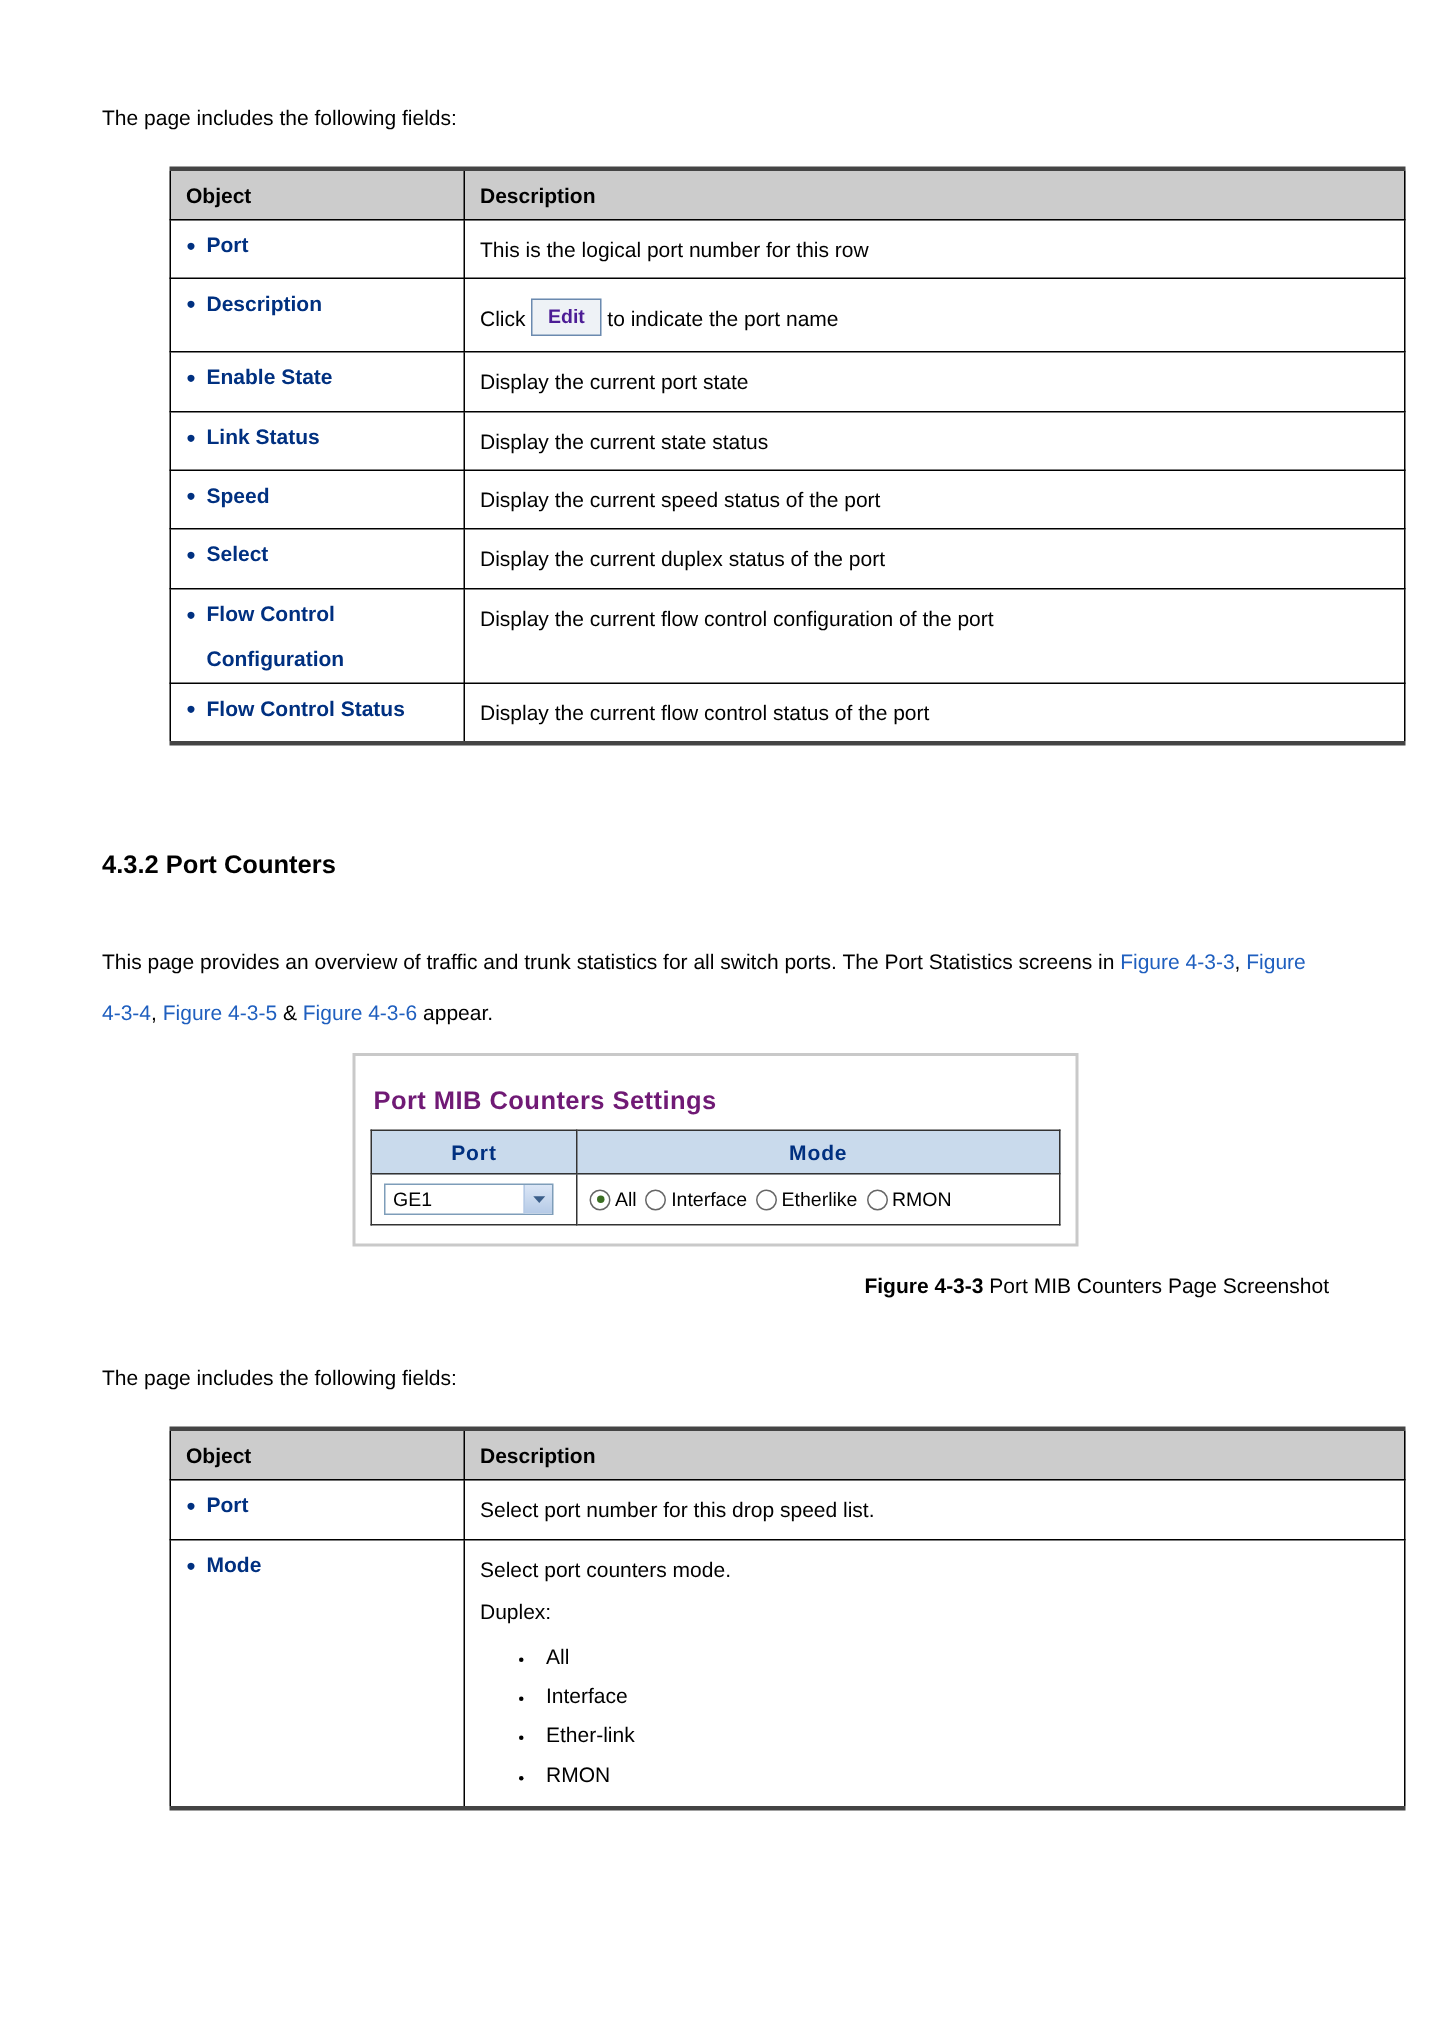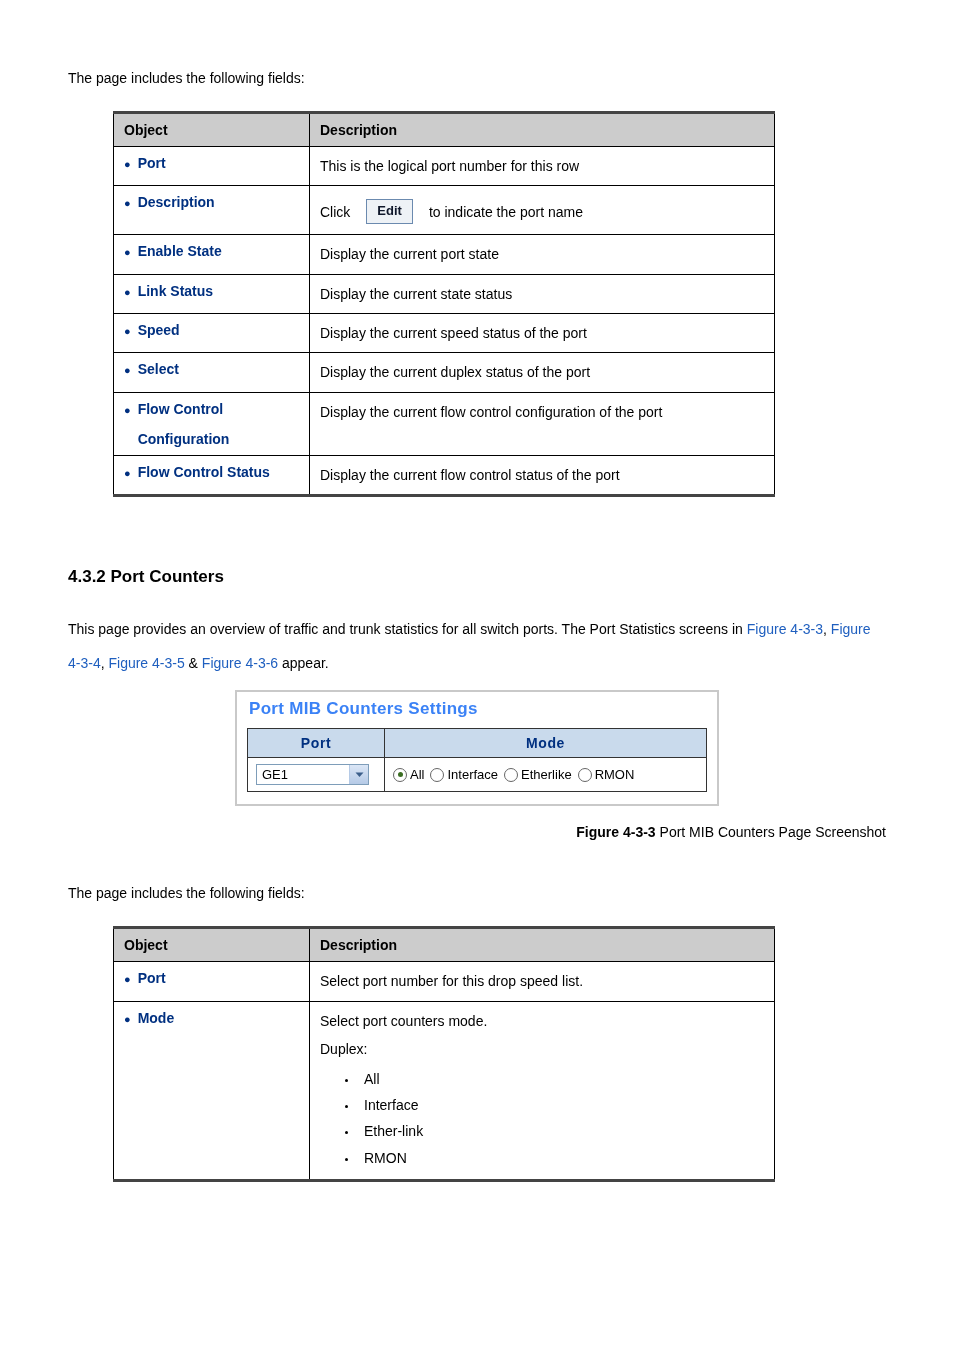--- a/index.html
+++ b/index.html
@@ -12,21 +12,21 @@
   }
   .page {
     width: 954px;
     padding: 70px 68px 20px 68px;
     box-sizing: border-box;
   }
   .intro {
     margin-bottom: 25px;
   }
   table.fields {
-    width: 662px;
+    width: 824px;
     border-collapse: collapse;
     margin-left: 45px;
     margin-bottom: 70px;
   }
   table.fields th {
     background: #ccc;
     text-align: left;
     font-weight: bold;
     padding: 8px 10px;
     border: 1px solid #000;
@@ -62,53 +62,53 @@
     font-weight: bold;
   }
   .desc-cell {
     line-height: 1.6;
   }
   .edit-btn {
     display: inline-block;
     border: 1px solid #6b8aaf;
     background: #eef2f6;
     padding: 1px 10px;
-    color: #0f172a;
+    color: #4c1d95;
     font-weight: bold;
     font-size: 13px;
     margin: 0 4px;
     vertical-align: middle;
   }
   .section-heading {
     font-weight: bold;
     font-size: 17px;
-    margin-bottom: 26px;
+    margin-bottom: 38px;
   }
   .section-para {
     line-height: 2.4;
     margin-bottom: 10px;
   }
   .link {
     color: #1f5fbf;
   }
   .figure-wrap {
     text-align: center;
     margin-bottom: 18px;
   }
   .mib-outer {
     display: inline-block;
     border: 2px solid #c9c9c9;
     text-align: left;
     background: #fff;
   }
   .mib-title {
     font-weight: bold;
-    color: #3b82f6;
+    color: #701a75;
     font-size: 17px;
-    padding: 7px 12px 9px 12px;
+    padding: 20px 12px 9px 12px;
     letter-spacing: 0.3px;
   }
   .mib-table {
     border-collapse: collapse;
     margin: 0 10px 12px 10px;
   }
   .mib-table th {
     background: #c9daec;
     color: #003080;
     font-weight: bold;
@@ -222,21 +222,21 @@
       <td class="desc-cell">This is the logical port number for this row</td>
     </tr>
     <tr>
       <td class="obj">
         <div class="bullet-item">
           <span class="bullet-dot">●</span>
           <span class="bullet-text">Description</span>
         </div>
       </td>
       <td class="desc-cell">
-        <div style="display:flex;align-items:center;gap:12px;padding-top:5px;padding-bottom:2px;">
+        <div style="display:flex;align-items:center;gap:0;padding-top:5px;padding-bottom:2px;">
           <span>Click</span>
           <span class="edit-btn">Edit</span>
           <span>to indicate the port name</span>
         </div>
       </td>
     </tr>
     <tr>
       <td class="obj">
         <div class="bullet-item">
           <span class="bullet-dot">●</span>

